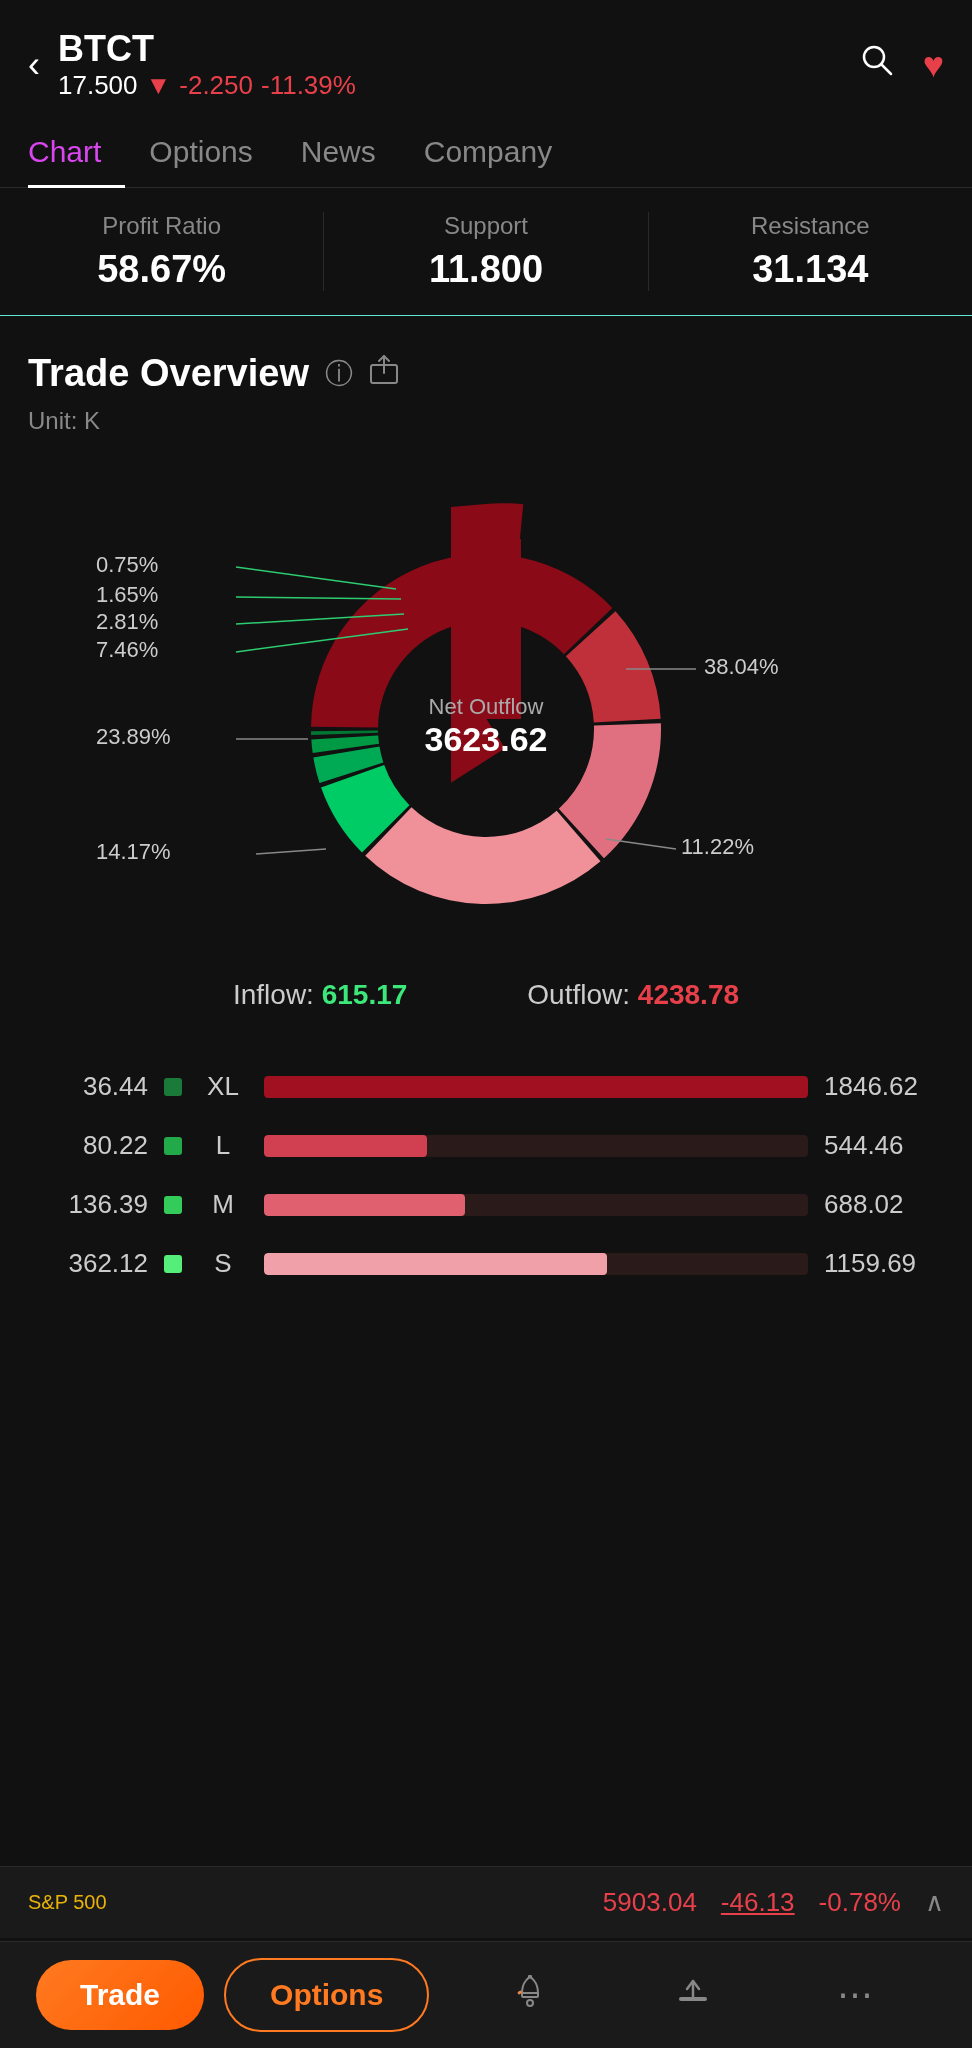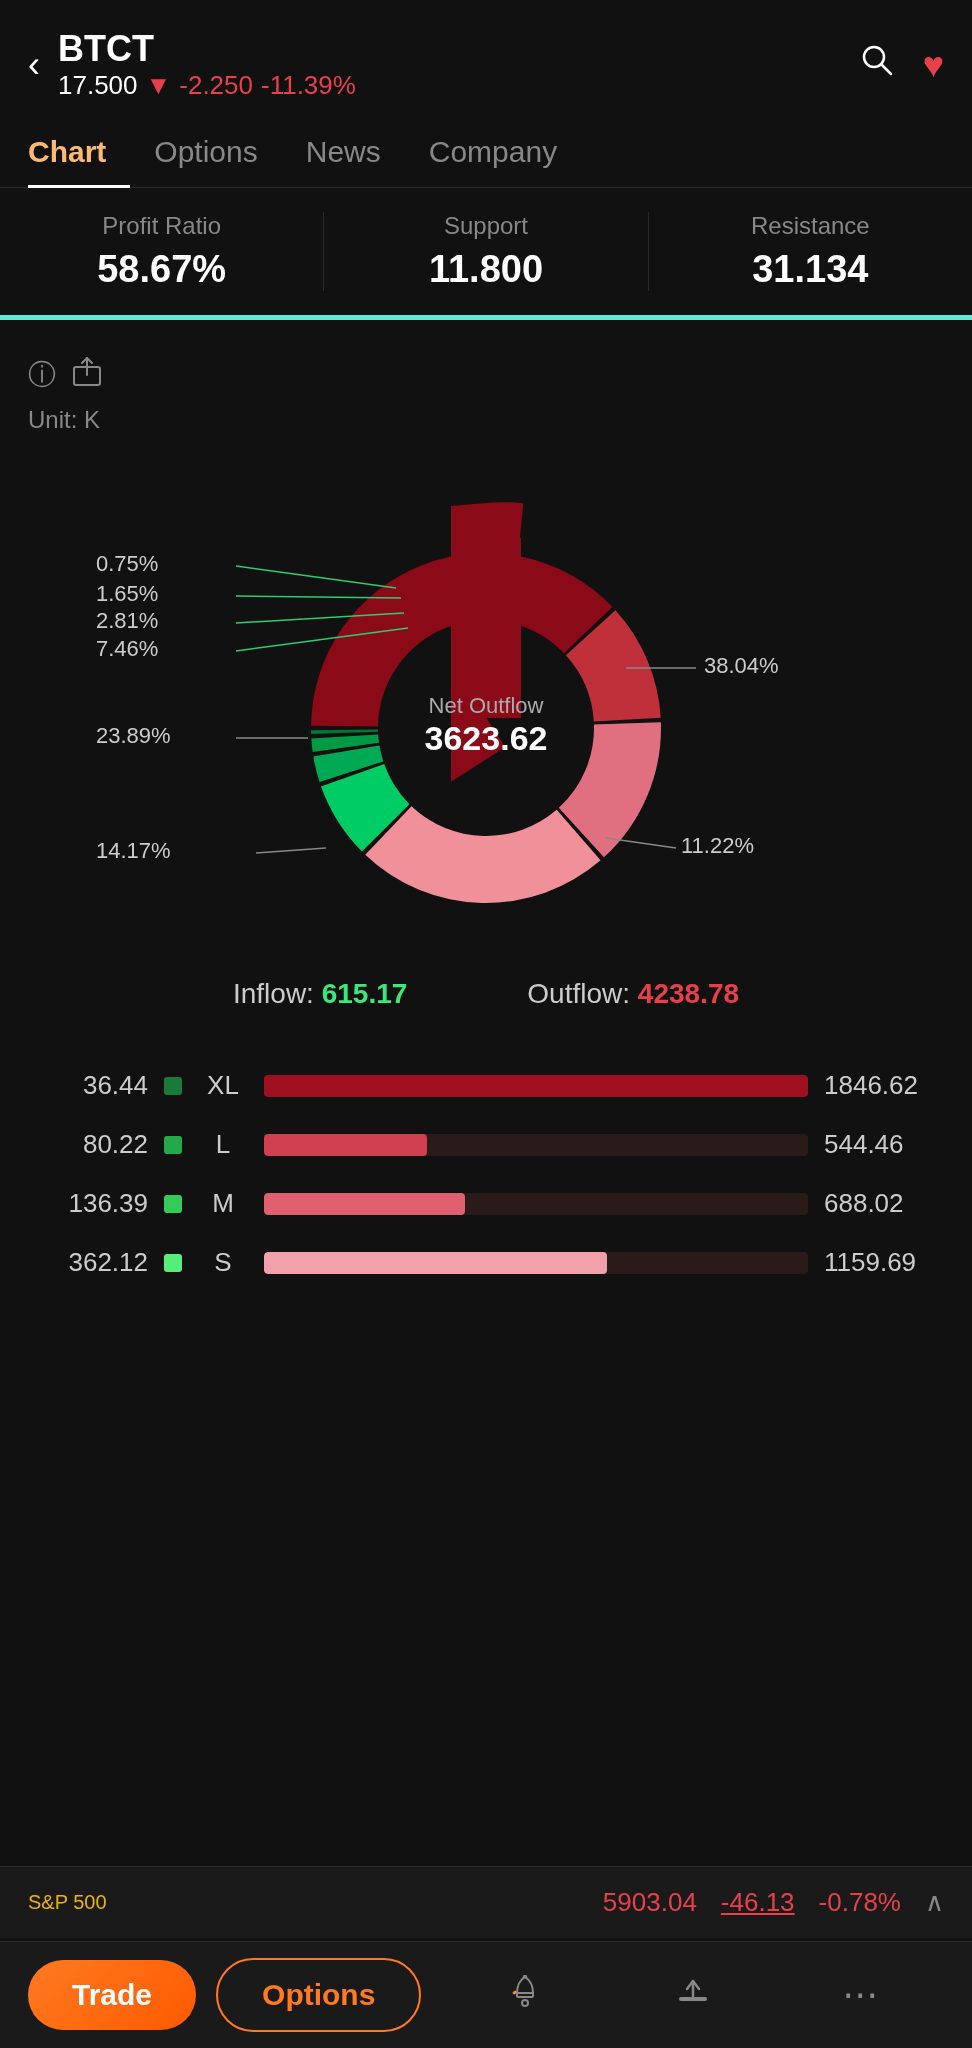--- a/index.html
+++ b/index.html
@@ -65,22 +65,22 @@
     }
     .tab {
       font-size: 30px;
       padding: 18px 24px 18px 0;
       margin-right: 24px;
       color: #888;
       cursor: pointer;
       position: relative;
     }
     .tab.active {
-      color: #fdba74;
-      font-weight: 700;
+      color: #d946ef;
+      font-weight: 400;
     }
     .tab.active::after {
       content: '';
       position: absolute;
       bottom: -1px;
       left: 0;
       right: 0;
       height: 3px;
       background: #fff;
     }
@@ -91,21 +91,21 @@
       width: 12px;
       height: 12px;
       background: #e8404a;
       border-radius: 50%;
     }
 
     
     .stats-row {
       display: flex;
       padding: 24px 0;
-      border-bottom: 5px solid #5eead4;
+      border-bottom: 1px solid #5eead4;
     }
     .stat-item {
       flex: 1;
       text-align: center;
       border-right: 1px solid #2a2a2a;
     }
     .stat-item:last-child { border-right: none; }
     .stat-label {
       font-size: 24px;
       color: #888;
@@ -254,21 +254,21 @@
     
     .bottom-nav {
       position: fixed;
       bottom: 0;
       left: 0;
       right: 0;
       width: 972px;
       background: #1a1a1a;
       display: flex;
       align-items: center;
-      padding: 16px 28px;
+      padding: 16px 36px;
       border-top: 1px solid #2a2a2a;
       gap: 20px;
     }
     .btn-trade {
       background: linear-gradient(135deg, #ff7a20, #ff5a00);
       color: #fff;
       font-size: 30px;
       font-weight: 700;
       padding: 18px 44px;
       border-radius: 40px;
@@ -349,20 +349,21 @@
     <div class="stat-value">11.800</div>
   </div>
   <div class="stat-item">
     <div class="stat-label">Resistance</div>
     <div class="stat-value">31.134</div>
   </div>
 </div>
 
 <div class="trade-overview-section">
   <div class="section-title-row">
+    <span class="section-title">Trade Overview</span>
     <span class="info-icon">ⓘ</span>
     <span class="share-icon">
       <svg width="30" height="30" viewBox="0 0 30 30" fill="none">
         <rect x="2" y="10" width="26" height="18" rx="2" stroke="#888" stroke-width="2"></rect>
         <polyline points="10,6 15,1 20,6" stroke="#888" stroke-width="2" stroke-linecap="round" stroke-linejoin="round"></polyline>
         <line x1="15" y1="1" x2="15" y2="18" stroke="#888" stroke-width="2" stroke-linecap="round"></line>
       </svg>
     </span>
   </div>
   <div class="unit-label">Unit: K</div>

